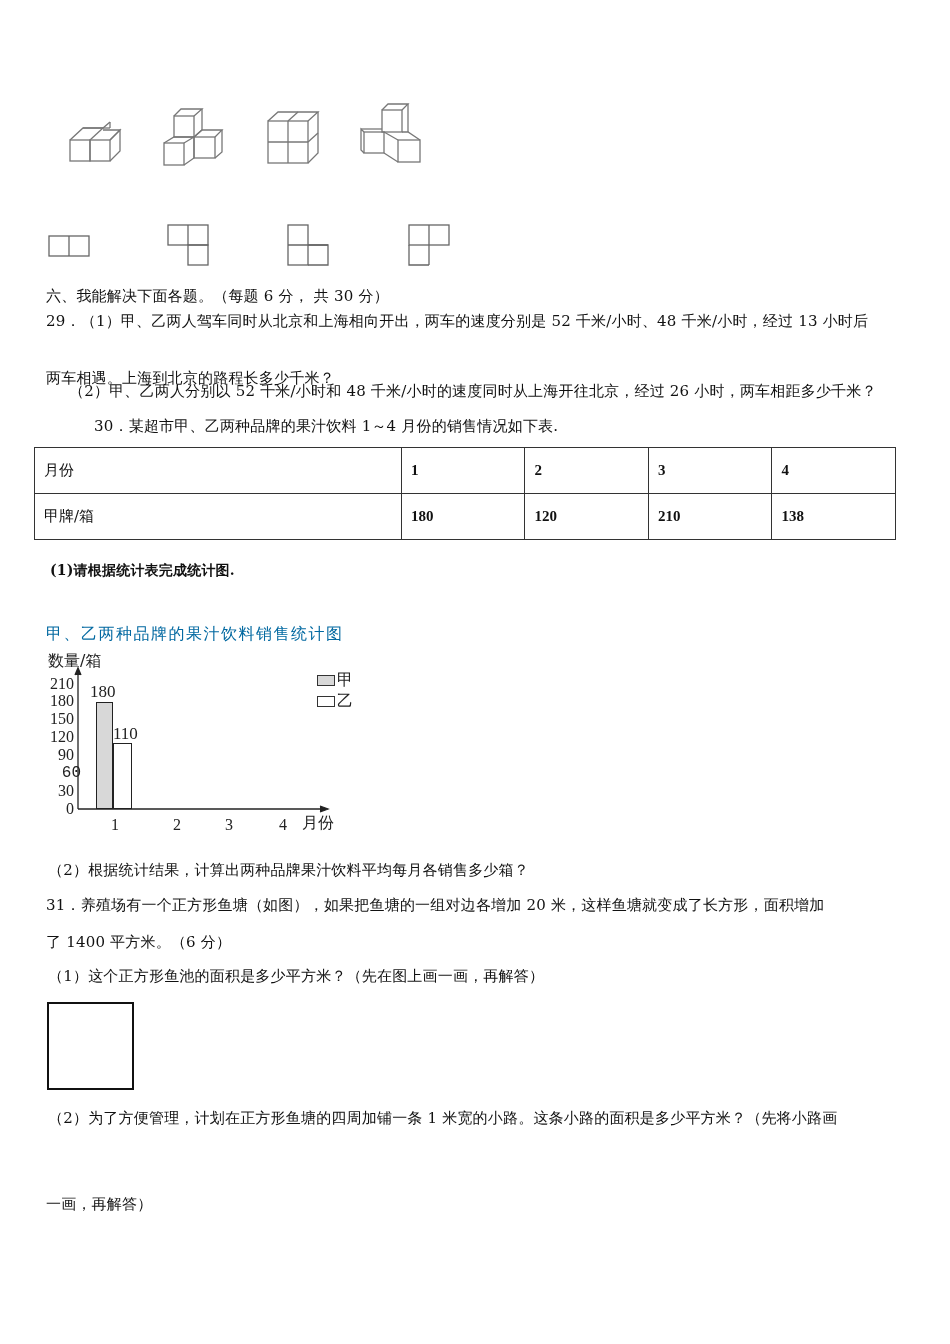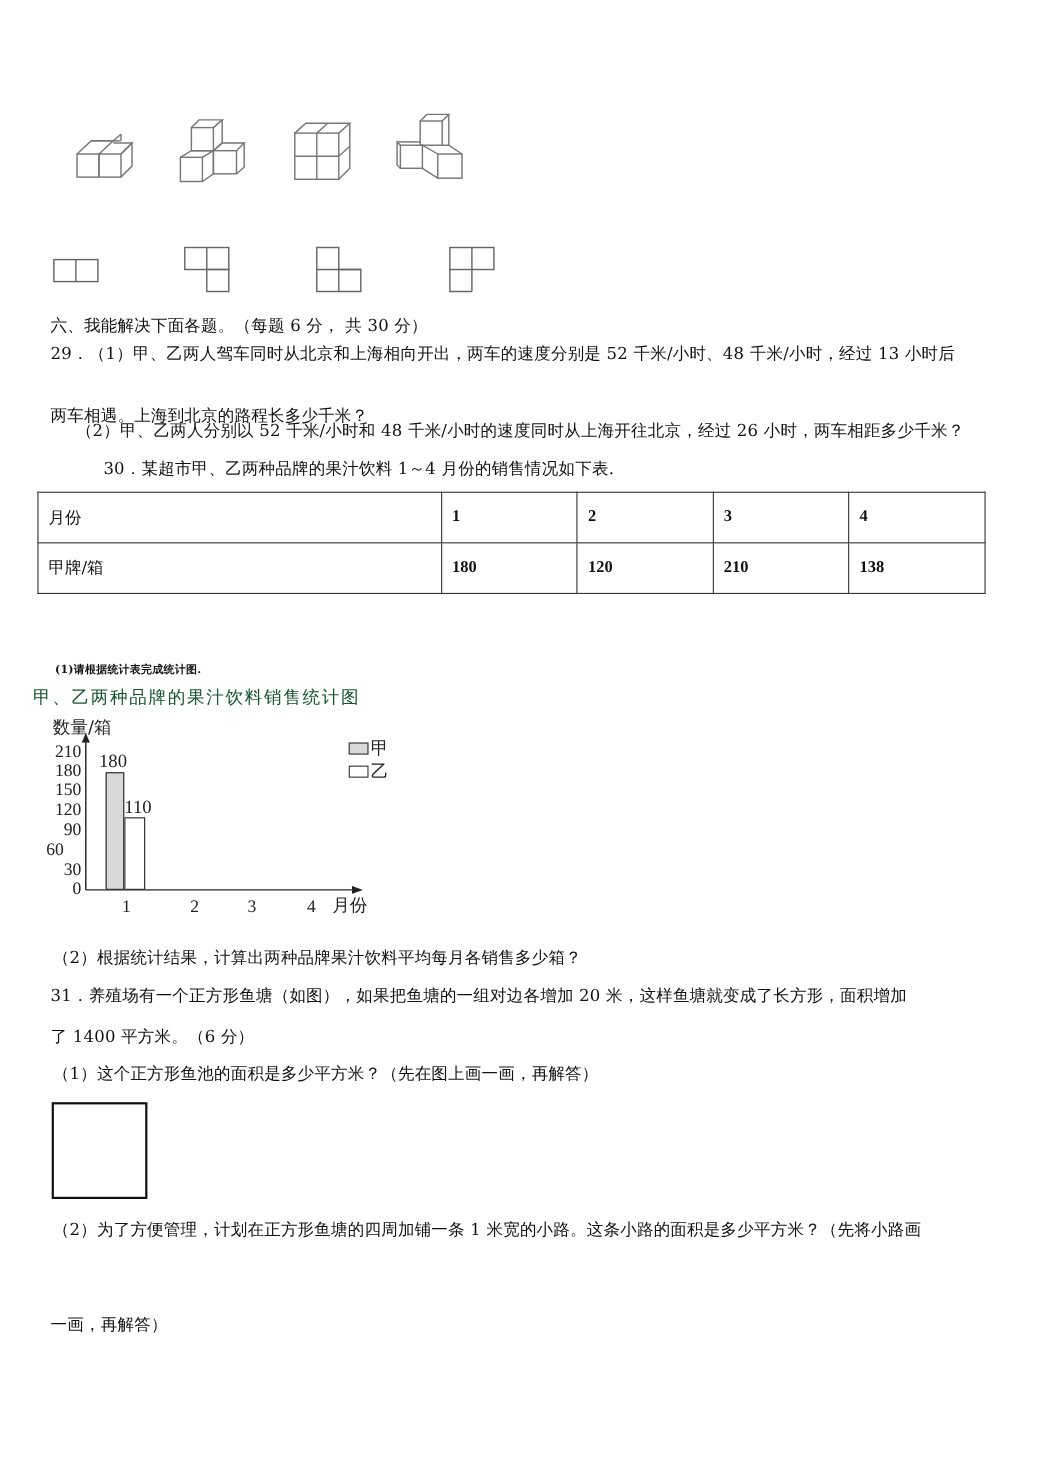--- a/index.html
+++ b/index.html
@@ -8,21 +8,21 @@
     .abs { position: absolute; }
     .line { position: absolute; left: 46px; font-size: 15px; line-height: 20px; white-space: nowrap; letter-spacing: 0.2px; text-align: right; }
     .b { font-weight: bold; }
     svg { position: absolute; overflow: visible; }
 
     table.data { position: absolute; left: 34px; top: 447px; width: 862px; border-collapse: collapse; }
     table.data td { border: 1.5px solid #333; height: 45px; padding: 0 9px; font-size: 15px; vertical-align: middle; }
     table.data td.hdr { width: 350px; }
     table.data td.num { width: 105px; font-weight: bold; font-family: "Liberation Serif", serif; }
 
-    .chart-title { position: absolute; left: 30px; top: 624px; font-size: 16px; letter-spacing: 1.5px; color: #14532d; font-family: Liberation Serif, serif; }
+    .chart-title { position: absolute; left: 46px; top: 624px; font-size: 16px; letter-spacing: 1.5px; color: #0369a1; font-family: Liberation Serif, serif; }
     .chart-ylabel { position: absolute; left: 48px; top: 651px; font-size: 16px; color: #222; font-family: "DejaVu Sans", sans-serif; }
     .tick { position: absolute; font-family: "Liberation Serif", serif; font-size: 16px; color: #222; text-align: right; width: 30px; line-height: 16px; }
     .xtick { position: absolute; font-family: "Liberation Serif", serif; font-size: 16px; color: #222; }
     .barlabel { position: absolute; font-family: "Liberation Serif", serif; font-size: 17px; color: #222; }
     .legend { position: absolute; font-size: 16px; color: #222; font-family: "DejaVu Sans", sans-serif; line-height: 18px; }
     .legend .sw { display: inline-block; width: 16px; height: 9px; border: 1.2px solid #333; vertical-align: middle; margin-right: 2px; }
   </style>
 </head>
 <body>
 
@@ -124,28 +124,28 @@
   <tr>
     <td class="hdr">甲牌/箱</td>
     <td class="num">180</td>
     <td class="num">120</td>
     <td class="num">210</td>
     <td class="num">138</td>
   </tr>
 </tbody>
   </table>
 
-<div class="line b" style="top:600px;left:50px;font-size:10px;">(1)请根据统计表完成统计图.</div>
+<div class="line b" style="top:560px;left:50px;font-size:14px;">(1)请根据统计表完成统计图.</div>
 
 <div class="chart-title">甲、乙两种品牌的果汁饮料销售统计图</div>
 <div class="chart-ylabel">数量/箱</div>
 
 <div class="tick" style="left:44px;top:801px;">0</div>
 <div class="tick" style="left:44px;top:783px;">30</div>
-<div class="tick" style="left:28px;top:765px;">60</div>
+<div class="tick" style="left:51px;top:765px;font-family:Liberation Mono, monospace;">60</div>
 <div class="tick" style="left:44px;top:747px;">90</div>
 <div class="tick" style="left:44px;top:729px;">120</div>
 <div class="tick" style="left:44px;top:711px;">150</div>
 <div class="tick" style="left:44px;top:693px;">180</div>
 <div class="tick" style="left:44px;top:676px;">210</div>
 
 <svg style="left:76px;top:668px;" width="260" height="150" viewBox="0 0 260 150">
   <g stroke="#222" stroke-width="1.3" fill="none">
     <line x1="2" y1="141" x2="2" y2="2"></line>
     <polyline points="-1,7 2,0 5,7" fill="#222"></polyline>

